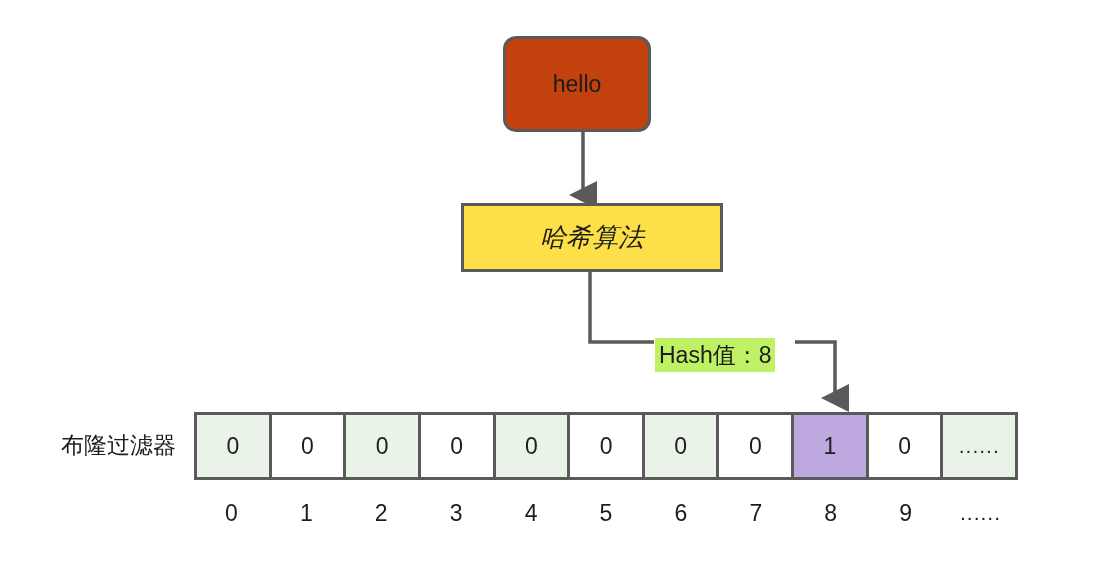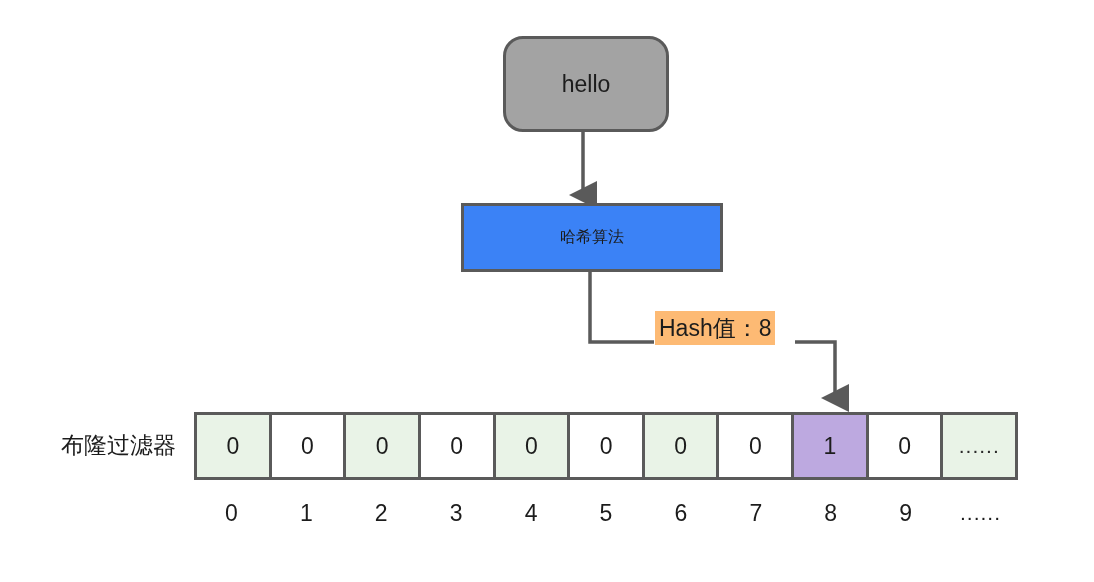--- a/index.html
+++ b/index.html
@@ -25,55 +25,56 @@
     box-sizing: border-box;
     display: flex;
     align-items: center;
     justify-content: center;
     border: 3px solid #5a5a5a;
     color: #1c1c1c;
   }
   #hello-node {
     left: 503px;
     top: 36px;
-    width: 166px;
+    width: 148px;
     height: 96px;
-    border-radius: 20px;
-    background: #a3a3a3;
+    border-radius: 13px;
+    background: #c2410c;
     font-size: 23px;
   }
   #hash-node {
     left: 461px;
     top: 203px;
     width: 262px;
     height: 69px;
-    background: #3b82f6;
-    font-size: 16px;
+    background: #fde047;
+    font-size: 26px;
+    font-style: italic;
   }
 
   
   #wires {
     position: absolute;
     left: 0;
     top: 0;
     width: 1094px;
     height: 582px;
     overflow: visible;
   }
 
   
   #hash-value-label {
     position: absolute;
     left: 655px;
-    top: 311px;
+    top: 338px;
     height: 34px;
     display: flex;
     align-items: center;
     padding: 0 4px;
-    background: #fdba74;
+    background: #bef264;
     font-size: 23px;
     color: #1c1c1c;
     white-space: nowrap;
   }
 
   
   #array-row {
     position: absolute;
     left: 194px;
     top: 412px;

